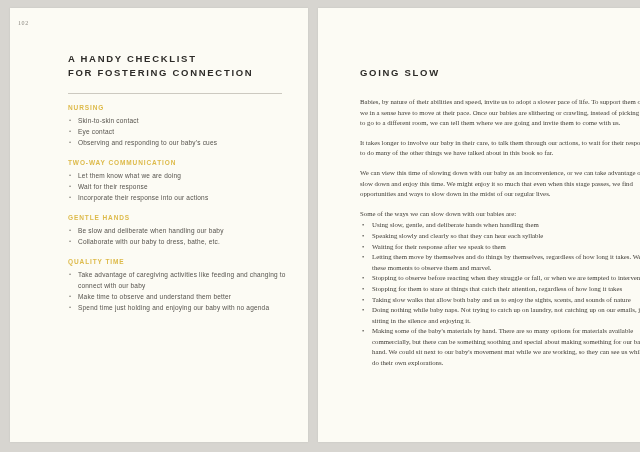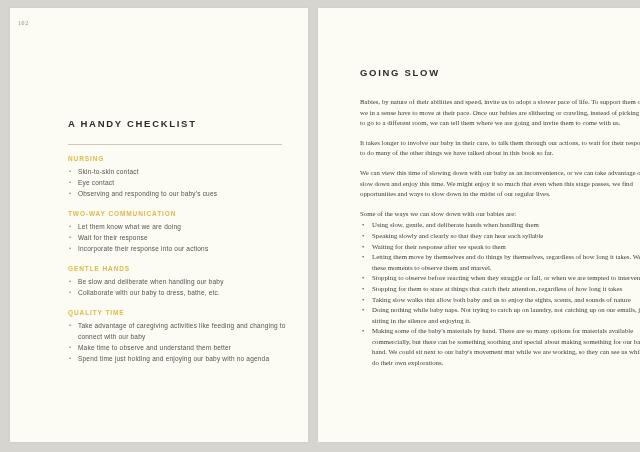--- a/index.html
+++ b/index.html
@@ -34,22 +34,21 @@
     font-family: "Liberation Serif", serif;
     font-size: 6px;
     letter-spacing: 0.6px;
     color: #8b8880;
   }
   .page-num.pn-left  { left: 8px; }
   .page-num.pn-right { right: 12px; }
 
   
   .left-content {
-    padding: 80px 8px 0 58px;
-    margin-top: 29px;
+    padding: 44px 8px 0 58px;
   }
   .checklist-title {
     margin: 0;
     font-family: "Liberation Sans", sans-serif;
     font-weight: 700;
     font-size: 9.5px;
     line-height: 14px;
     letter-spacing: 1.7px;
     color: #2d2b28;
   }
@@ -148,20 +147,21 @@
 <body>
 
 <div class="spread">
 
   <div class="page page-left">
     <div class="page-num pn-left">102</div>
 
     <div class="left-content">
       <h1 class="checklist-title">
         <span class="title-line">A HANDY CHECKLIST</span>
+        <span class="title-line">FOR FOSTERING CONNECTION</span>
       </h1>
 
       <hr class="divider">
 
       <div class="section first">
         <h2 class="sec-heading">NURSING</h2>
         <ul class="check-list">
           <li class="check-item">Skin-to-skin contact</li>
           <li class="check-item">Eye contact</li>
           <li class="check-item">Observing and responding to our baby's cues</li>

